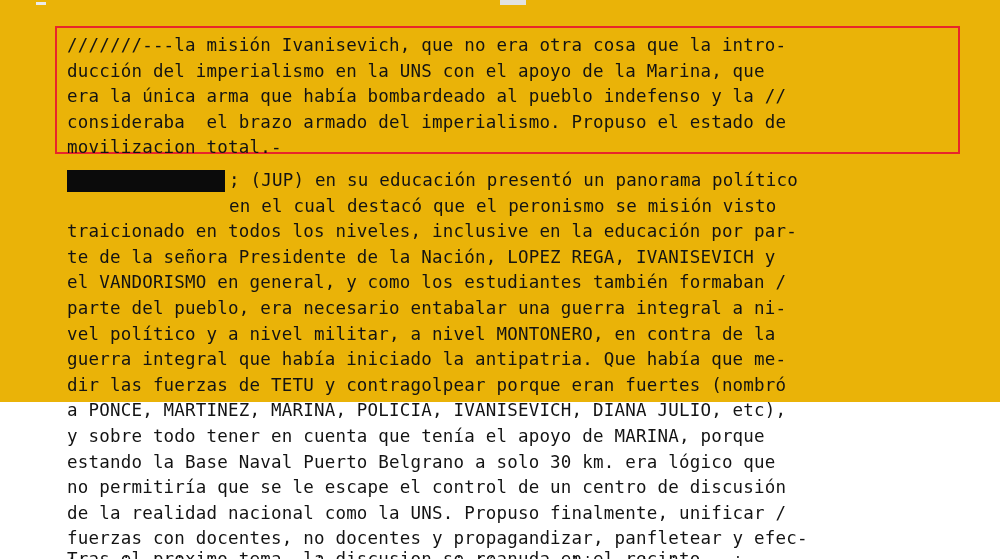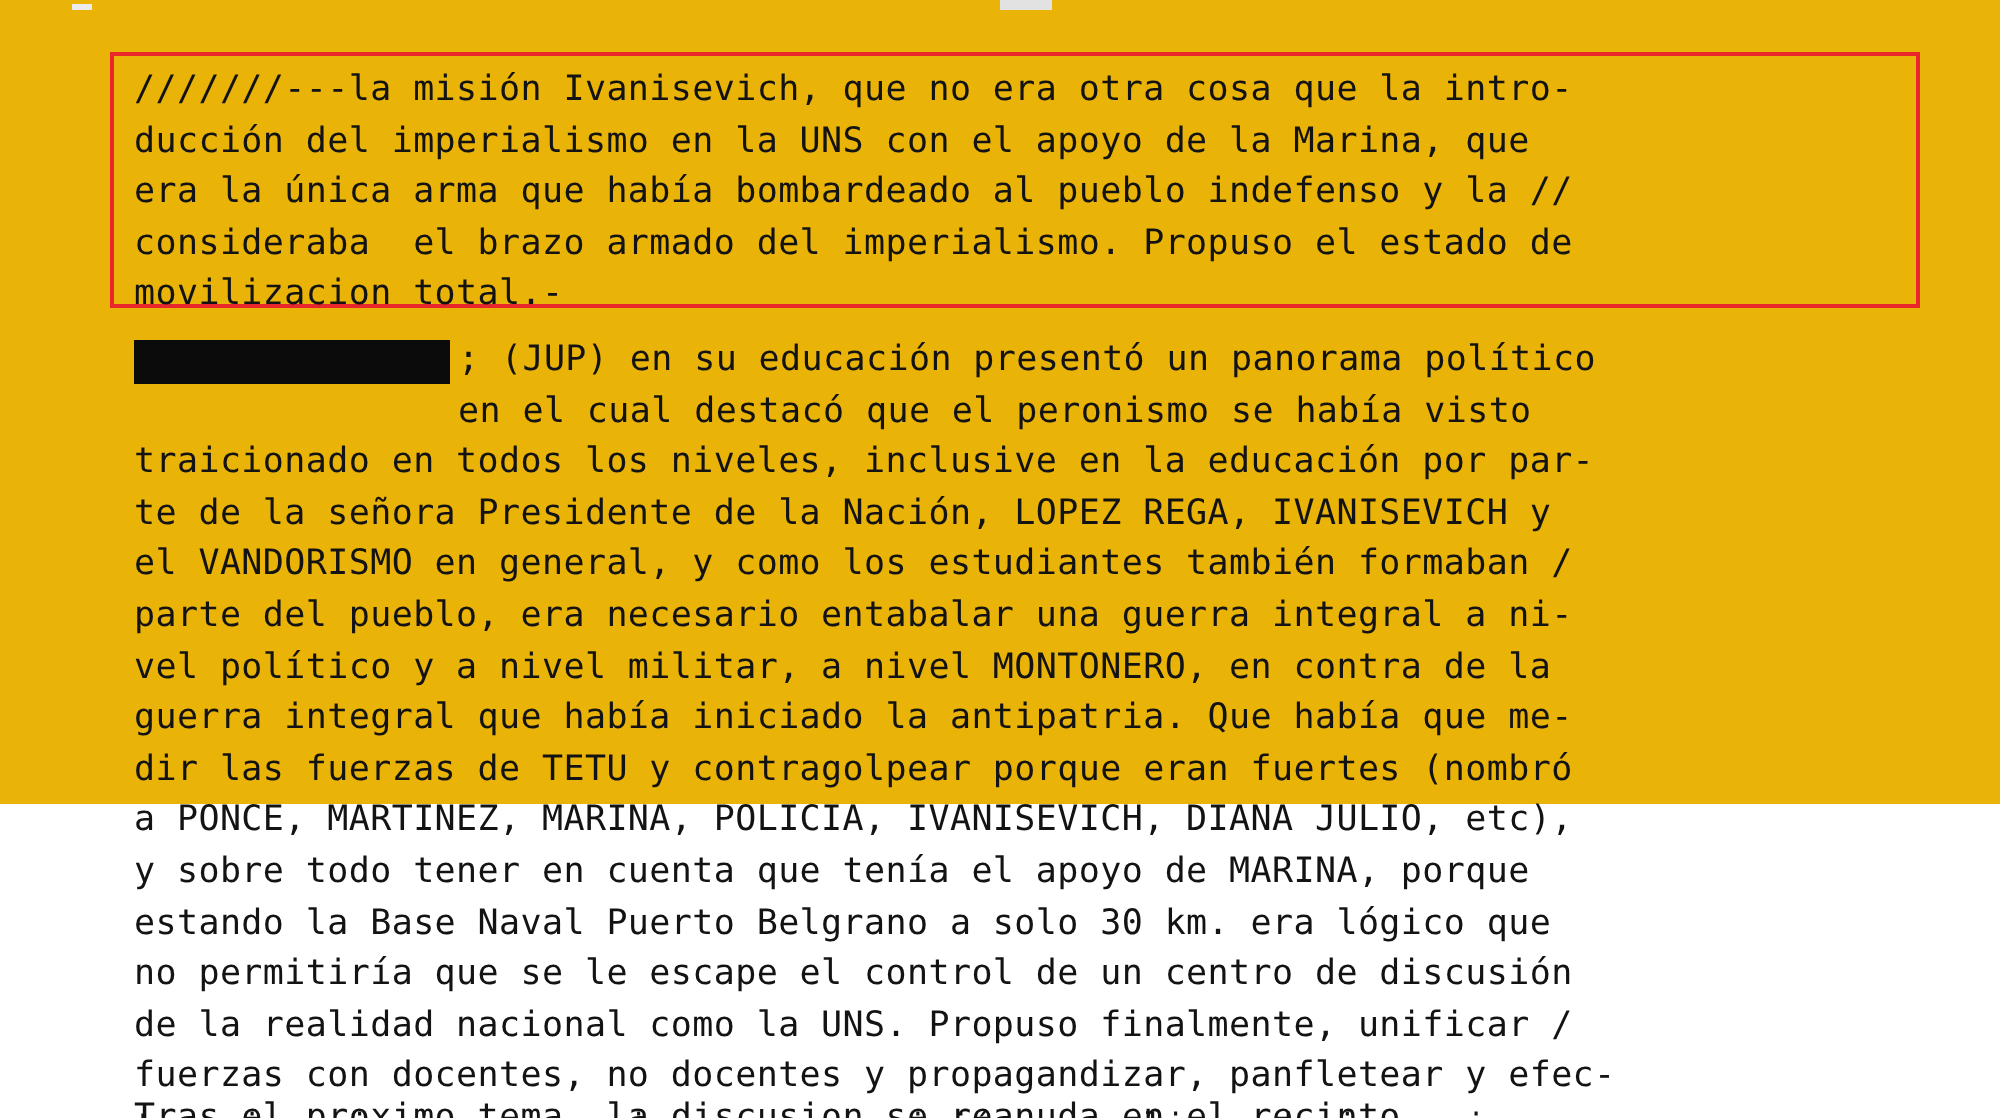--- a/index.html
+++ b/index.html
@@ -118,21 +118,21 @@
 
   <div class="highlight-text">///////---la misión Ivanisevich, que no era otra cosa que la intro-
 ducción del imperialismo en la UNS con el apoyo de la Marina, que
 era la única arma que había bombardeado al pueblo indefenso y la //
 consideraba  el brazo armado del imperialismo. Propuso el estado de
 movilizacion total.-</div>
 
   <div class="redaction"></div>
 
   <div class="body-text"><span class="indent-hole"></span><span>; (JUP) en su educación presentó un panorama político</span>
-<span class="indent-hole"></span><span>en el cual destacó que el peronismo se había visto</span>
+<span class="indent-hole"></span><span>en el cual destacó que el peronismo se misión visto</span>
 <span>traicionado en todos los niveles, inclusive en la educación por par-
 te de la señora Presidente de la Nación, LOPEZ REGA, IVANISEVICH y
 el VANDORISMO en general, y como los estudiantes también formaban /
 parte del pueblo, era necesario entabalar una guerra integral a ni-
 vel político y a nivel militar, a nivel MONTONERO, en contra de la
 guerra integral que había iniciado la antipatria. Que había que me-
 dir las fuerzas de TETU y contragolpear porque eran fuertes (nombró
 a PONCE, MARTINEZ, MARINA, POLICIA, IVANISEVICH, DIANA JULIO, etc),
 y sobre todo tener en cuenta que tenía el apoyo de MARINA, porque
 estando la Base Naval Puerto Belgrano a solo 30 km. era lógico que

